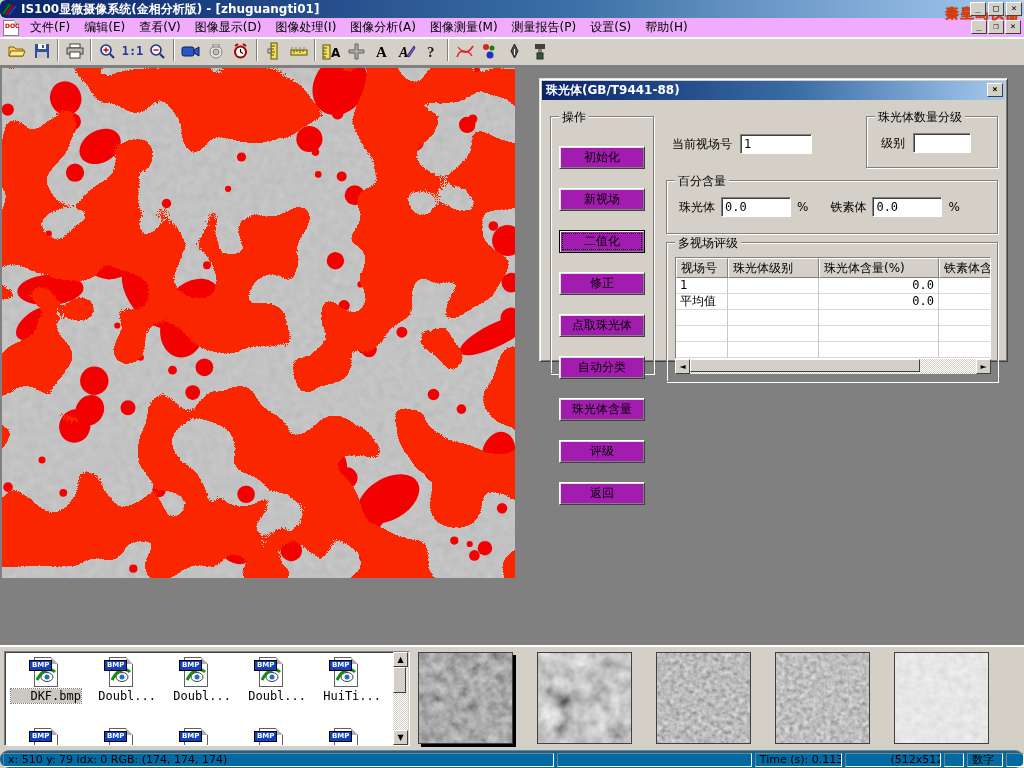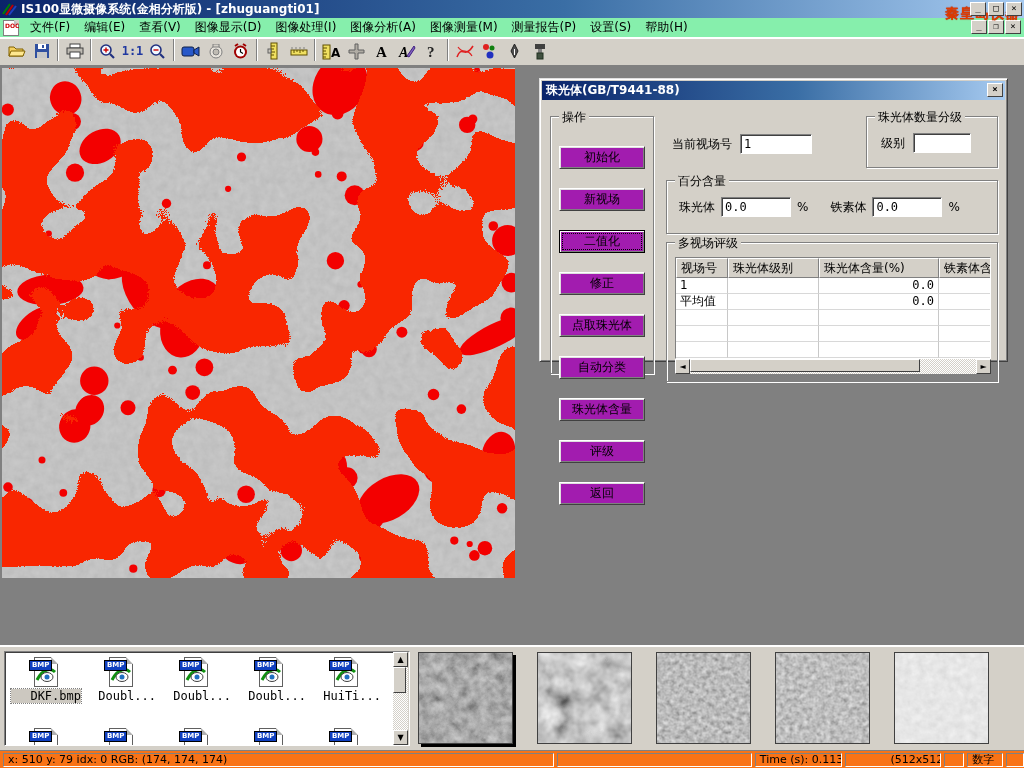--- a/index.html
+++ b/index.html
@@ -2,31 +2,31 @@
 <html><head>
 <meta charset="utf-8">
 <style>
   * { margin:0; padding:0; box-sizing:border-box; }
   html,body { width:1024px; height:768px; overflow:hidden;
     font-family:"DejaVu Sans","Liberation Sans",sans-serif; font-size:12px; background:#d4d0c8; }
   .app { position:relative; width:1024px; height:768px; background:#d4d0c8; }
 
   
   .titlebar { position:absolute; left:0; top:0; width:1024px; height:18px;
-    background:linear-gradient(to right,#0a246a,#3a6ea5 55%,#a6caf0); display:flex; align-items:center; color:#fff; }
+    background:linear-gradient(to right,#0a246a,#3a6ea5 55%,#a6caf0); display:flex; align-items:center; color:#fff;border-radius:6px; }
   .titlebar .ttext { font-weight:bold; font-size:12px; margin-left:3px; white-space:nowrap; }
   .appicon { width:16px; height:14px; margin-left:2px; }
   .winbtns { position:absolute; right:2px; top:2px; display:flex; gap:2px; z-index:9; }
   .wbtn { width:16px; height:14px; background:#d4d0c8; border:1px solid; border-color:#fff #404040 #404040 #fff;
     font-size:9px; line-height:11px; text-align:center; color:#000; font-family:"DejaVu Sans Mono",monospace; }
   .watermark { position:absolute; right:4px; top:5px; z-index:5; color:#e03a00; font-weight:bold;
     font-size:14px; letter-spacing:1px; text-shadow:0 0 1px #a02000; white-space:nowrap; }
 
   
-  .menubar { position:absolute; left:0; top:18px; width:1024px; height:20px; background:#86efac;
+  .menubar { position:absolute; left:0; top:18px; width:1024px; height:20px; background:#f0abfc;
     border-bottom:1px solid #fff; display:flex; align-items:center; }
   .docicon { width:16px; height:16px; margin:0 4px 0 3px; position:relative; background:#fff;
     border:1px solid #808080; }
   .docicon .fold { position:absolute; right:-1px; top:-1px; width:0; height:0;
     border-left:5px solid #c0c0c0; border-top:5px solid #d4d0c8; }
   .docicon .doctxt { position:absolute; left:1px; top:1px; font-size:6px; font-weight:bold; color:#c00; }
   .menuitem { padding:2px 7px; white-space:nowrap; }
   .mdibtns { position:absolute; right:3px; top:2px; display:flex; gap:1px; }
 
   
@@ -87,22 +87,22 @@
   .ficon { width:34px; height:32px; margin:0 auto; position:relative; }
   .fpage { position:absolute; left:5px; top:0; width:24px; height:30px; background:#fff; border:1px solid #606060; }
   .fpage .fold { position:absolute; right:-1px; top:-1px; width:0; height:0; border-left:7px solid #b0b0b0; border-top:7px solid #fff; }
   .fbadge { position:absolute; left:0; top:3px; background:#1040c0; color:#fff; font-size:7px; font-weight:bold;
     padding:1px 2px; border:1px solid #000; line-height:7px; }
   .listscroll { position:absolute; right:0; top:0; width:16px; height:93px; background:#d4d0c8; }
   .thumb { position:absolute; top:5px; width:95px; height:92px; border:1px solid #404040; background:#999; }
   .thumb.sel { box-shadow:3px 3px 0 #000; }
 
   
-  .statusbar { position:absolute; left:0; top:750px; width:1024px; height:18px; background:#f97316;
-    border-top:1px solid #808080; display:flex; align-items:center; font-size:11px; }
+  .statusbar { position:absolute; left:0; top:750px; width:1024px; height:18px; background:#0369a1;
+    border-top:1px solid #808080; display:flex; align-items:center; font-size:11px;border-radius:9px; }
   .spanel { height:14px; margin-left:3px; border:1px solid; border-color:#808080 #fff #fff #808080;
     padding:0 4px; line-height:12px; white-space:nowrap; overflow:hidden; }
 </style>
 </head>
 <body>
 
 <div class="app">
 
   <svg width="0" height="0" style="position:absolute">
     <defs>

